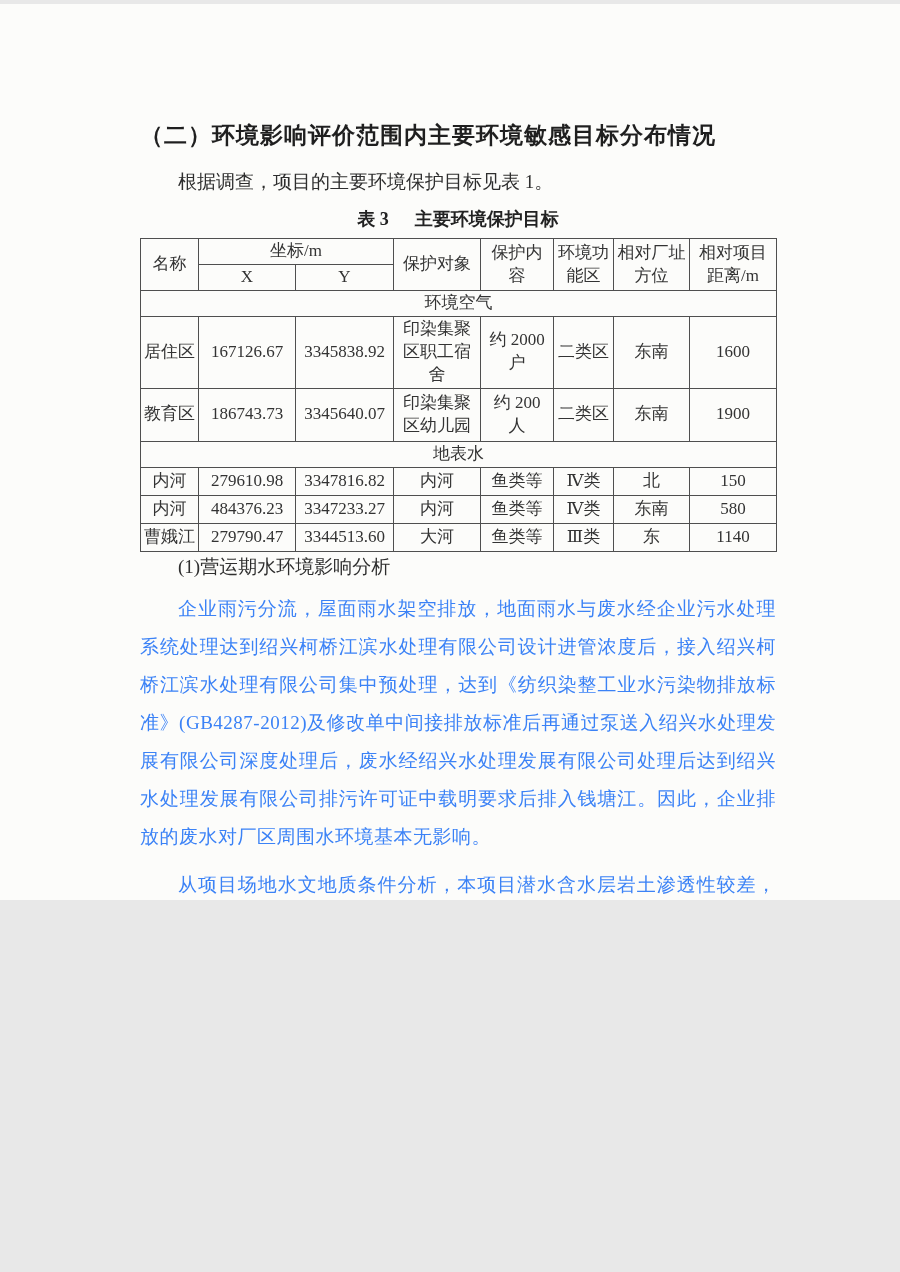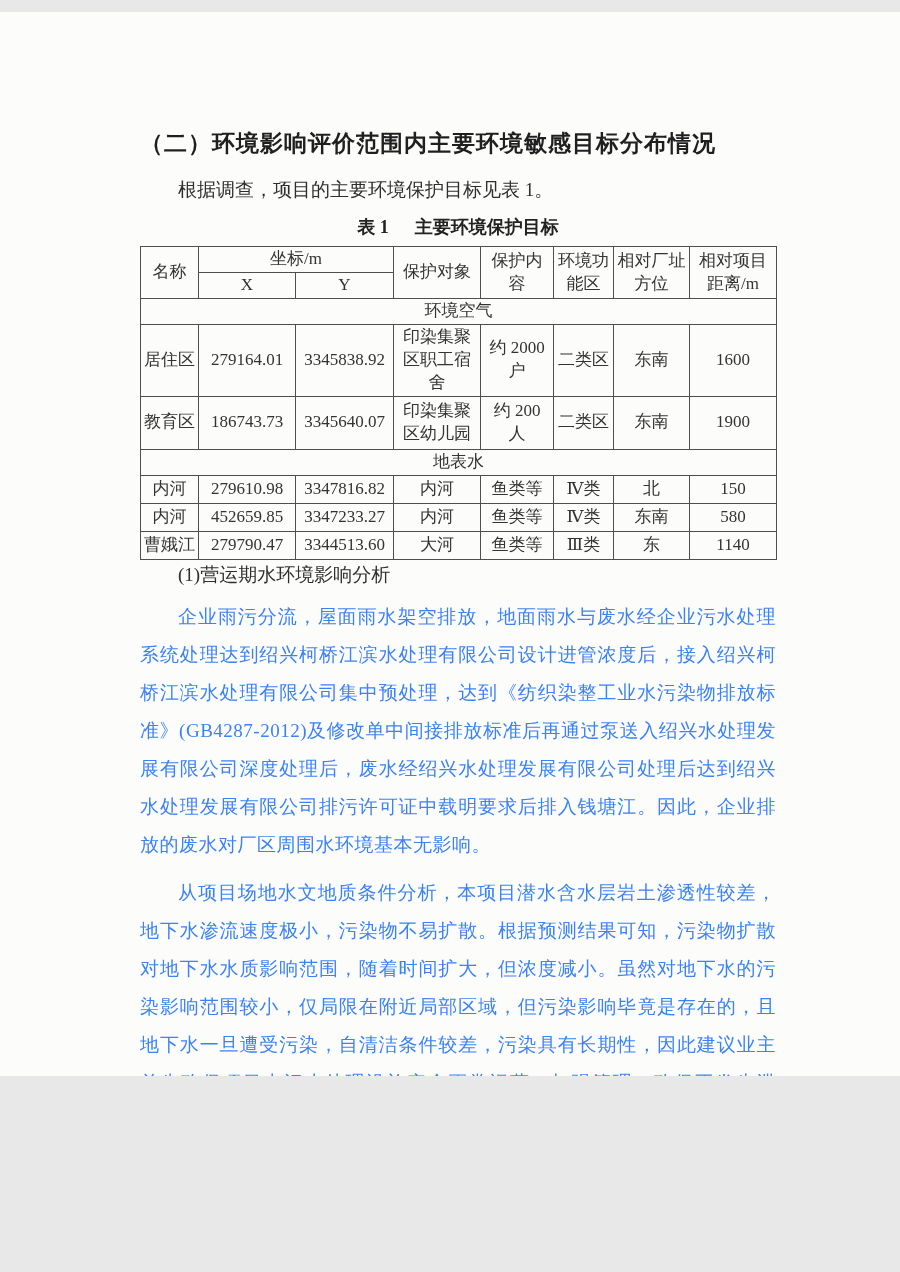--- a/index.html
+++ b/index.html
@@ -1,21 +1,21 @@
 <!DOCTYPE html>
 <html><head>
 <meta charset="utf-8">
 <style>
   * { margin: 0; padding: 0; box-sizing: border-box; }
   html, body { background: #e8e8e8; }
   .page {
     position: relative;
     width: 900px;
-    height: 1064px;
-    margin: 12px auto;
+    height: 896px;
+    margin: 4px auto;
     background: #fcfcfa;
     color: #2e2e2e;
     font-family: "Liberation Serif", "DejaVu Serif", serif;
     overflow: hidden;
   }
   .content {
     position: absolute;
     left: 140px;
     top: 116px;
     width: 636px;
@@ -91,21 +91,21 @@
 <body>
 
 <div class="page">
   <div class="content">
 
     <div class="h-major">（二）环境影响评价范围内主要环境敏感目标分布情况</div>
 
     <div class="intro">根据调查，项目的主要环境保护目标见表 1。</div>
 
     <div class="table-caption">
-      <span class="cap-label">表 1</span><span>主要环境保护目标</span>
+      <span class="cap-label">表 3</span><span>主要环境保护目标</span>
     </div>
 
     <table class="ep-table">
       <colgroup>
         <col style="width:58px">
           <col style="width:97px">
           <col style="width:98px">
           <col style="width:87px">
         <col style="width:73px">
           <col style="width:60px">
@@ -125,21 +125,21 @@
         <tr class="hdr-row">
           <th>X</th>
           <th>Y</th>
         </tr>
 
         <tr class="section-row">
           <td colspan="8">环境空气</td>
         </tr>
         <tr class="tall-row">
           <td>居住区</td>
-          <td>279164.01</td>
+          <td>167126.67</td>
           <td>3345838.92</td>
           <td>印染集聚区职工宿舍</td>
           <td>约 2000 户</td>
           <td>二类区</td>
           <td>东南</td>
           <td>1600</td>
         </tr>
         <tr class="tall-row">
           <td>教育区</td>
           <td>186743.73</td>
@@ -159,21 +159,21 @@
           <td>279610.98</td>
           <td>3347816.82</td>
           <td>内河</td>
           <td>鱼类等</td>
           <td>Ⅳ类</td>
           <td>北</td>
           <td>150</td>
         </tr>
         <tr class="data-row">
           <td>内河</td>
-          <td>452659.85</td>
+          <td>484376.23</td>
           <td>3347233.27</td>
           <td>内河</td>
           <td>鱼类等</td>
           <td>Ⅳ类</td>
           <td>东南</td>
           <td>580</td>
         </tr>
         <tr class="data-row">
           <td>曹娥江</td>
           <td>279790.47</td>

